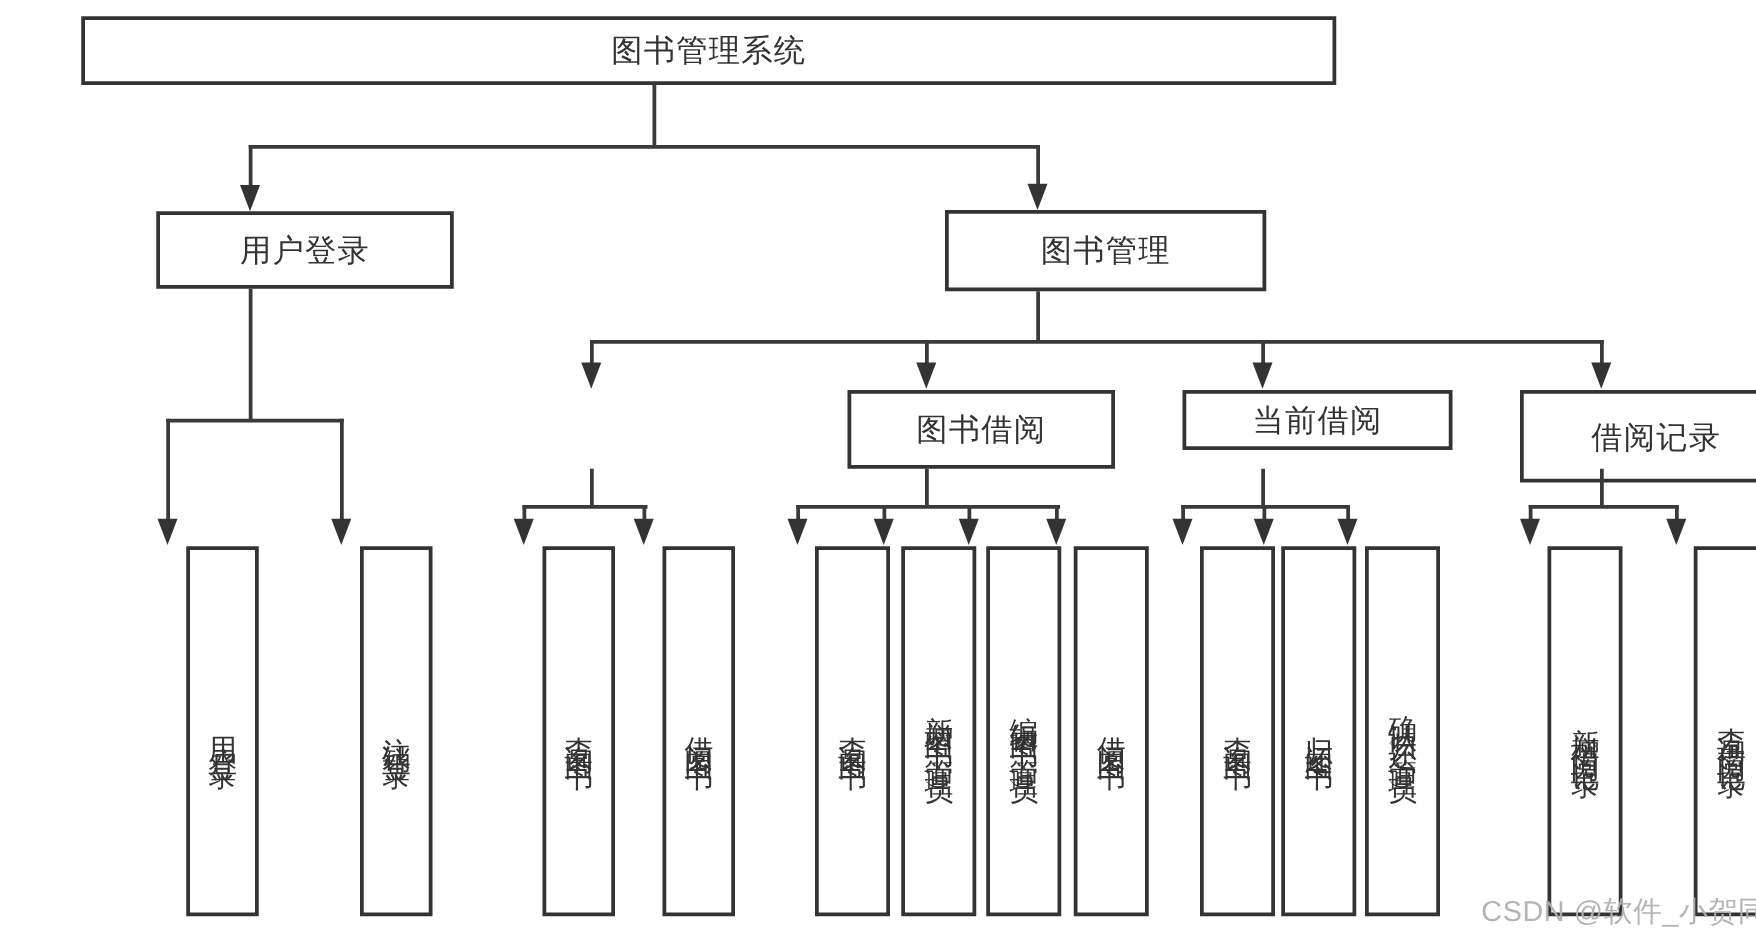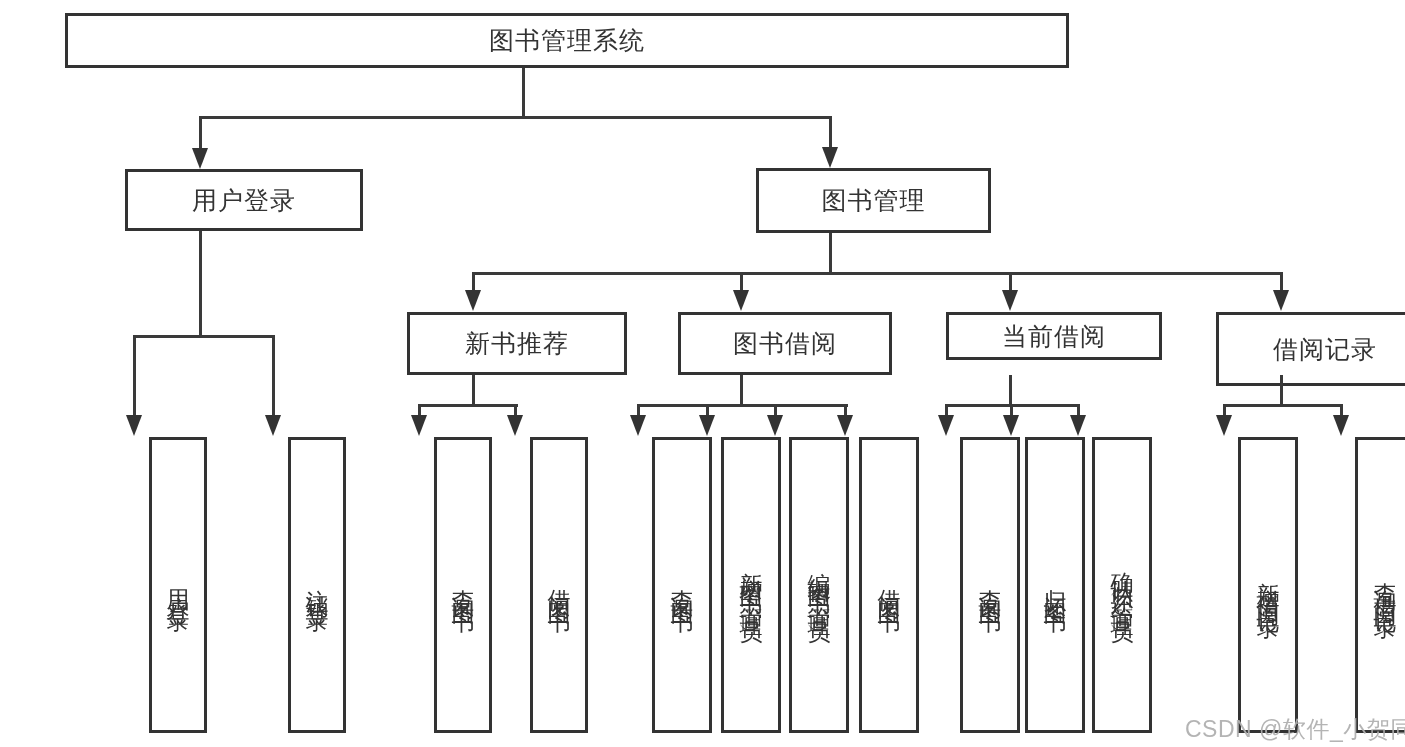--- a/index.html
+++ b/index.html
@@ -40,41 +40,40 @@
   <div class="node h" style="left:21px;top:13px;width:1004px;height:55px;">图书管理系统</div>
 
   <div class="line v" style="left:522px;top:68px;height:50px;"></div>
   <div class="line h" style="left:199px;top:116px;width:632px;"></div>
   <div class="line v" style="left:199px;top:116px;height:36px;"></div>
   <div class="line v" style="left:829px;top:116px;height:36px;"></div>
   <div class="arrow" style="left:192px;top:148px;"></div>
   <div class="arrow" style="left:822px;top:147px;"></div>
 
   <div class="node h" style="left:81px;top:169px;width:238px;height:62px;">用户登录</div>
-  <div class="node h" style="left:712px;top:168px;width:235px;height:65px;">图书管理</div>
+  <div class="node h" style="left:712px;top:168px;width:257px;height:65px;">图书管理</div>
 
   <div class="line v" style="left:199px;top:231px;height:106px;"></div>
   <div class="line h" style="left:133px;top:335px;width:142px;"></div>
   <div class="line v" style="left:133px;top:335px;height:84px;"></div>
   <div class="line v" style="left:272px;top:335px;height:84px;"></div>
   <div class="arrow" style="left:126px;top:415px;"></div>
   <div class="arrow" style="left:265px;top:415px;"></div>
 
   <div class="line v" style="left:829px;top:233px;height:41px;"></div>
   <div class="line h" style="left:472px;top:272px;width:811px;"></div>
   <div class="line v" style="left:472px;top:272px;height:22px;"></div>
   <div class="line v" style="left:740px;top:272px;height:22px;"></div>
   <div class="line v" style="left:1009px;top:272px;height:22px;"></div>
   <div class="line v" style="left:1280px;top:272px;height:22px;"></div>
   <div class="arrow" style="left:465px;top:290px;"></div>
   <div class="arrow" style="left:733px;top:290px;"></div>
   <div class="arrow" style="left:1002px;top:290px;"></div>
   <div class="arrow" style="left:1273px;top:290px;"></div>
 
-  <div class="node h" style="left:363px;top:312px;width:220px;height:63px;">新书推荐</div>
   <div class="node h" style="left:634px;top:312px;width:214px;height:63px;">图书借阅</div>
   <div class="node h" style="left:902px;top:312px;width:216px;height:48px;">当前借阅</div>
   <div class="node h" style="left:1172px;top:312px;width:218px;height:74px;">借阅记录</div>
 
   <div class="line v" style="left:472px;top:375px;height:31px;"></div>
   <div class="line v" style="left:740px;top:375px;height:31px;"></div>
   <div class="line v" style="left:1009px;top:375px;height:31px;"></div>
   <div class="line v" style="left:1280px;top:375px;height:31px;"></div>
 
   <div class="line h" style="left:418px;top:404px;width:100px;"></div>

